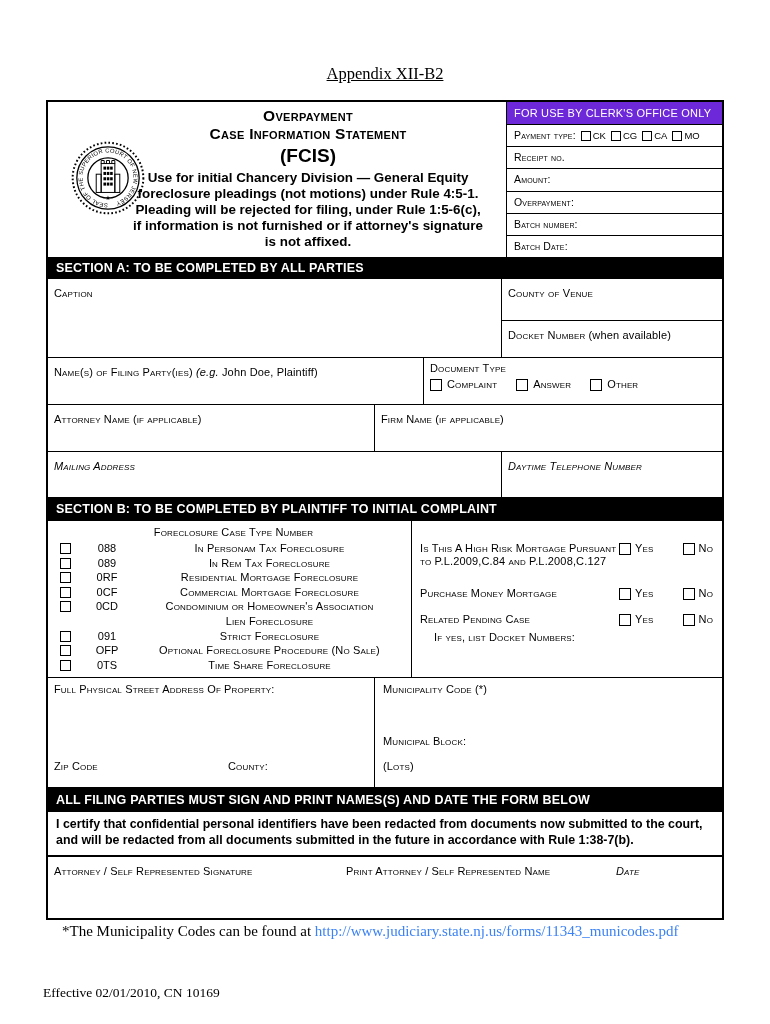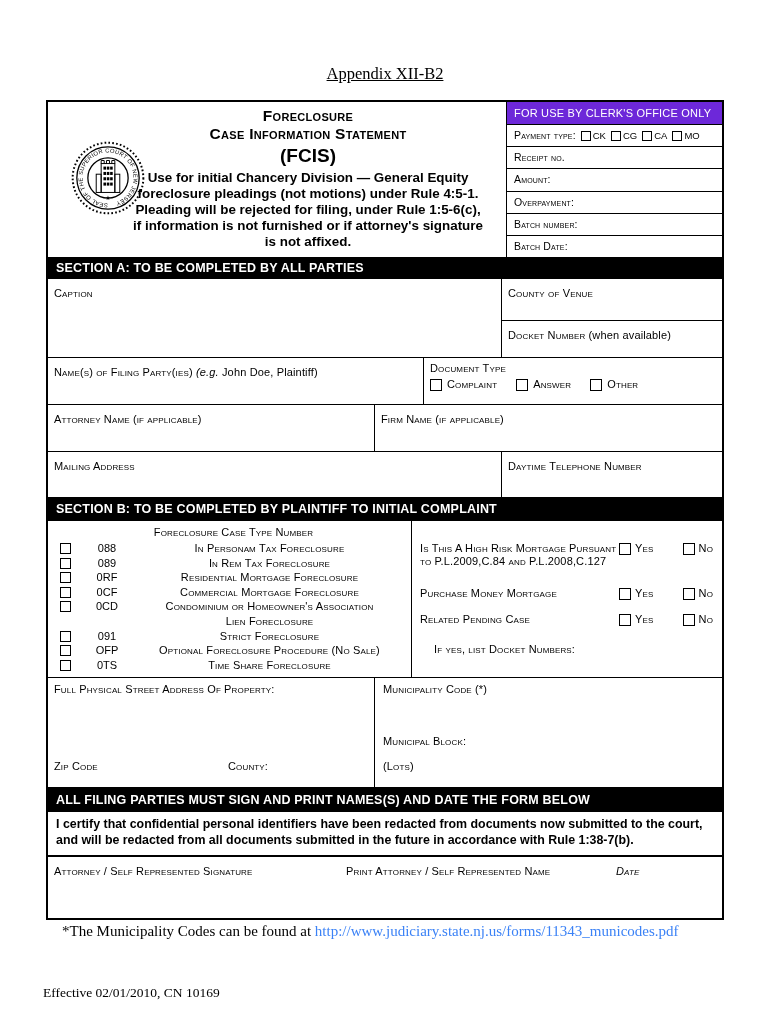--- a/index.html
+++ b/index.html
@@ -73,21 +73,21 @@
   .row-names { height: 47px; display: flex; border-top: 1px solid #000; }
   .names-left { width: 376px; border-right: 1px solid #000; padding: 4px 6px; }
   .doctype-cell { flex: 1; padding: 4px 6px; }
   .opt-row { display: flex; gap: 19px; margin-top: 3px; }
   .opt { display: flex; align-items: center; gap: 5px; }
 
   .row-attorney { height: 47px; display: flex; border-top: 1px solid #000; }
   .att-left { width: 327px; border-right: 1px solid #000; padding: 4px 6px; }
   .firm-cell { flex: 1; padding: 4px 6px; }
 
-  .row-mailing { height: 46px; display: flex; border-top: 1px solid #000; }
+  .row-mailing { height: 46px; display: flex; border-top: 1px solid #000; font-style: italic; }
   .mail-left { width: 454px; border-right: 1px solid #000; padding: 4px 6px; }
   .phone-cell { flex: 1; padding: 4px 6px; }
 
   
   .secB-bar { height: 24px; }
   .row-casetype { height: 156px; display: flex; }
   .ct-left { width: 364px; border-right: 1px solid #000; padding: 5px 0 0 8px; text-align: center; }
   .ct-list { margin-top: 2px; }
   .ct-row { display: grid; grid-template-columns: 26px 42px 1fr; align-items: start; padding-left: 4px; }
   .ct-row .cb { width: 11px; height: 11px; margin-top: 2px; }
@@ -96,21 +96,21 @@
 
   .ct-right { flex: 1; padding: 0 9px 0 8px; }
   .q-block { display: flex; align-items: flex-start; }
   .q-label { flex: 1; min-width: 0; white-space: nowrap; }
   .yn { flex: none; width: 94px; display: flex; justify-content: space-between; }
   .yn .grp { display: flex; align-items: center; gap: 4px; }
   .yn .cb { width: 12px; height: 12px; }
   .qb1 { margin-top: 21px; }
   .qb2 { margin-top: 19px; }
   .qb3 { margin-top: 13px; }
-  .q-sub { margin-left: 14px; margin-top: 17px; }
+  .q-sub { margin-left: 14px; margin-top: 5px; }
 
   .row-address { height: 110px; display: flex; border-top: 1px solid #000; }
   .addr-left { width: 327px; border-right: 1px solid #000; position: relative; }
   .addr-right { flex: 1; position: relative; }
   .abs { position: absolute; }
 
   
   .sign-bar { height: 25px; }
   .cert { height: 43px; padding: 5px 6px 12px 8px; font-weight: bold; font-size: 12.4px; line-height: 15.5px; }
   .row-sign { height: 63px; border-top: 2px solid #000; position: relative; }
@@ -157,21 +157,21 @@
             <rect x="44" y="49" width="3.4" height="4"></rect>
               <rect x="48.4" y="49" width="3.4" height="4"></rect>
               <rect x="52.8" y="49" width="3.4" height="4"></rect>
             <rect x="44" y="56" width="3.4" height="4"></rect>
               <rect x="48.4" y="56" width="3.4" height="4"></rect>
               <rect x="52.8" y="56" width="3.4" height="4"></rect>
           </g>
           <text x="50" y="79.5" text-anchor="middle" font-size="8" fill="#000">★</text>
         </svg>
         <div class="titles">
-          <div class="t1">Foreclosure</div>
+          <div class="t1">Overpayment</div>
           <div class="t1">Case Information Statement</div>
           <div class="t2">(FCIS)</div>
           <div class="instr">
             <div>Use for initial Chancery Division — General Equity</div>
             <div>foreclosure pleadings (not motions) under Rule 4:5-1.</div>
             <div>Pleading will be rejected for filing, under Rule 1:5-6(c),</div>
             <div>if information is not furnished or if attorney's signature</div>
             <div>is not affixed.</div>
           </div>
         </div>

